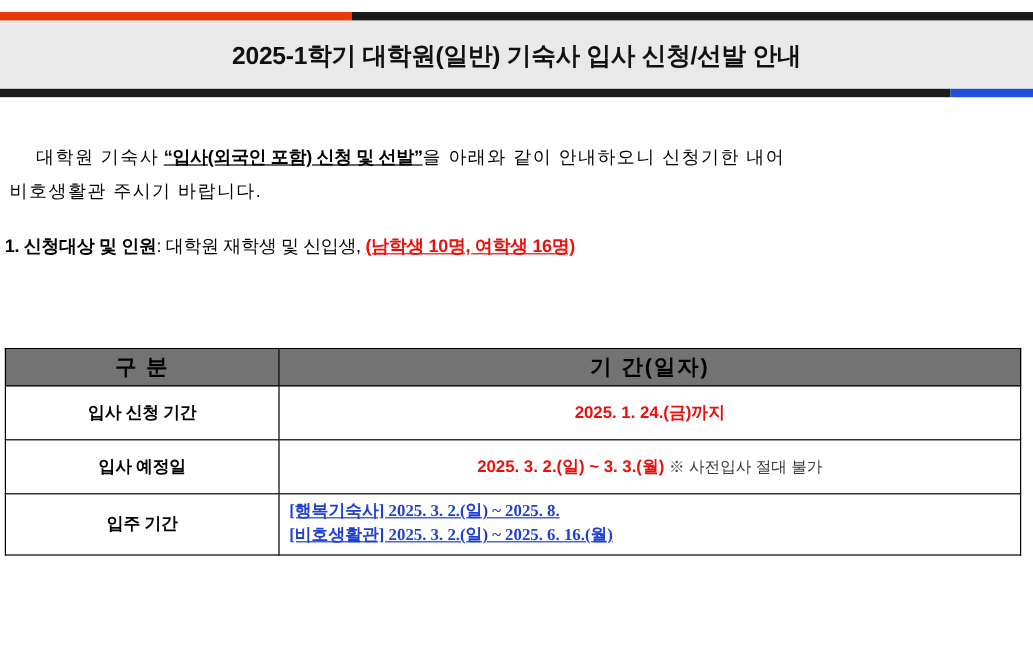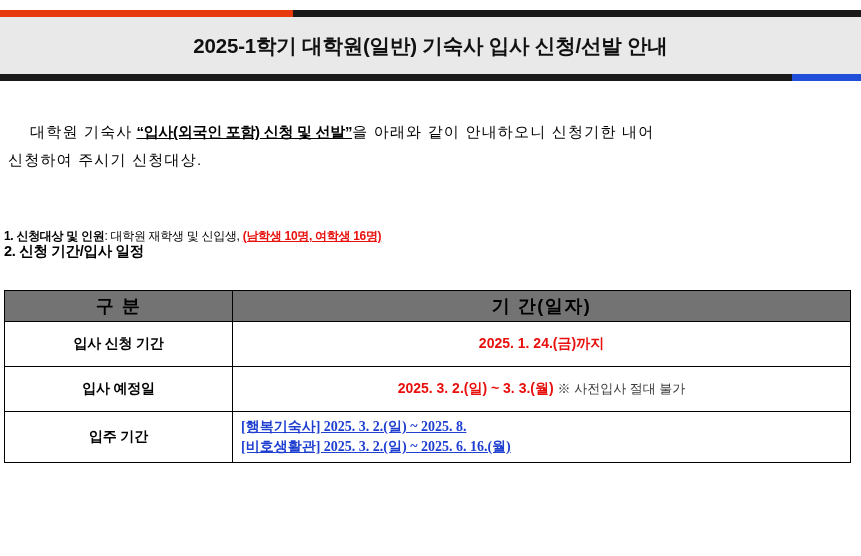--- a/index.html
+++ b/index.html
@@ -71,22 +71,22 @@
   .intro b.quote {
     font-weight: bold;
     text-decoration: underline;
   }
   .intro .spaced { letter-spacing: 1.2px; }
 
   
   .item1 {
     position: absolute;
     left: 4px;
-    top: 228px;
-    font-size: 12px;
+    top: 196px;
+    font-size: 15px;
     letter-spacing: -0.3px;
     white-space: nowrap;
   }
   .item1 .lbl { font-weight: bold; }
   .item1 .red {
     color: #e8100d;
     font-weight: bold;
     text-decoration: underline;
   }
   .item2 {
@@ -186,30 +186,29 @@
       <div class="seg-blue"></div>
     </div>
   </div>
 
   <div class="intro">
     <div>
       <span class="ind"></span><span class="spaced">대학원 기숙사</span>
       <b class="quote">“입사(외국인 포함) 신청 및 선발”</b><span class="spaced">을 아래와 같이 안내하오니 신청기한 내어</span>
     </div>
     <div>
-      <span class="spaced">신청하여 주시기 신청대상.</span>
+      <span class="spaced">비호생활관 주시기 바랍니다.</span>
     </div>
   </div>
 
   <div class="item1">
     <span class="lbl">1. 신청대상 및 인원</span><span>: 대학원 재학생 및 신입생,</span>
     <span class="red">(남학생 10명, 여학생 16명)</span>
   </div>
 
-  <div class="item2">2. 신청 기간/입사 일정</div>
 
   <table class="sched">
     <colgroup>
       <col class="col-a">
       <col>
     </colgroup>
     <thead>
       <tr>
         <th>구 분</th>
         <th>기 간(일자)</th>

